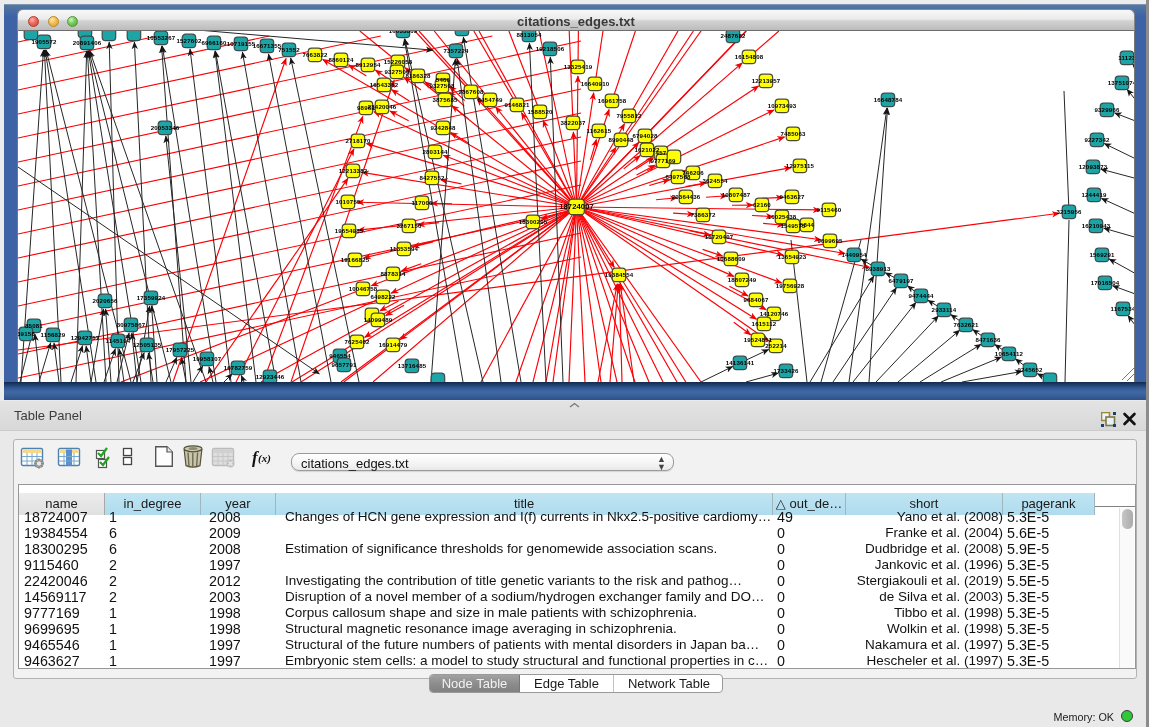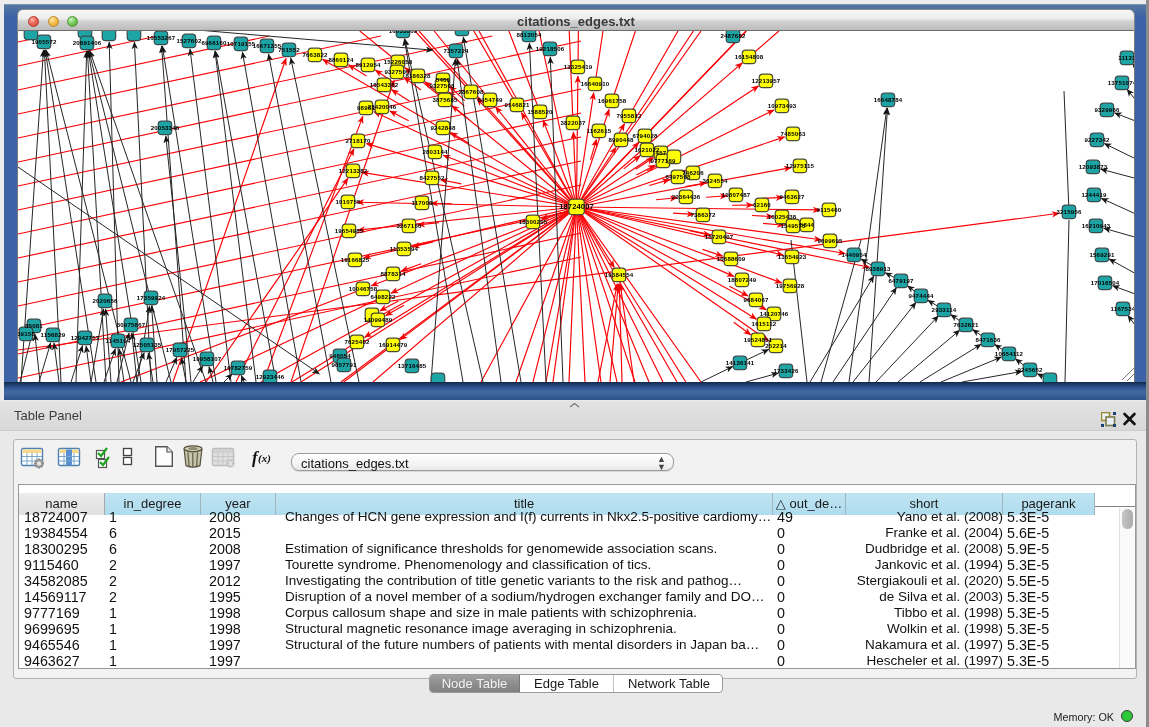--- a/index.html
+++ b/index.html
@@ -693,56 +693,55 @@
               <div class="c1">1</div>
               <div class="c2">2008</div>
               <div class="c3">Changes of HCN gene expression and I(f) currents in Nkx2.5-positive cardiomy…</div>
               <div class="c4">49</div>
               <div class="c5">Yano et al. (2008)</div>
               <div class="c6">5.3E-5</div>
             </div>
 <div class="tr">
               <div class="c0">19384554</div>
               <div class="c1">6</div>
-              <div class="c2">2015</div>
+              <div class="c2">2009</div>
               <div class="c4">0</div>
               <div class="c5">Franke et al. (2004)</div>
               <div class="c6">5.6E-5</div>
             </div>
 <div class="tr">
               <div class="c0">18300295</div>
               <div class="c1">6</div>
               <div class="c2">2008</div>
               <div class="c3">Estimation of significance thresholds for genomewide association scans.</div>
               <div class="c4">0</div>
               <div class="c5">Dudbridge et al. (2008)</div>
               <div class="c6">5.9E-5</div>
             </div>
 <div class="tr">
               <div class="c0">9115460</div>
               <div class="c1">2</div>
               <div class="c2">1997</div>
-              <div class="c3">Tourette syndrome. Phenomenology and classification of tics.</div>
-              <div class="c4">0</div>
-              <div class="c5">Jankovic et al. (1994)</div>
+              <div class="c4">0</div>
+              <div class="c5">Jankovic et al. (1996)</div>
               <div class="c6">5.3E-5</div>
             </div>
 <div class="tr">
-              <div class="c0">34582085</div>
+              <div class="c0">22420046</div>
               <div class="c1">2</div>
               <div class="c2">2012</div>
               <div class="c3">Investigating the contribution of title genetic variants to the risk and pathog…</div>
               <div class="c4">0</div>
-              <div class="c5">Stergiakouli et al. (2020)</div>
+              <div class="c5">Stergiakouli et al. (2019)</div>
               <div class="c6">5.5E-5</div>
             </div>
 <div class="tr">
               <div class="c0">14569117</div>
               <div class="c1">2</div>
-              <div class="c2">1995</div>
+              <div class="c2">2003</div>
               <div class="c3">Disruption of a novel member of a sodium/hydrogen exchanger family and DO…</div>
               <div class="c4">0</div>
               <div class="c5">de Silva et al. (2003)</div>
               <div class="c6">5.3E-5</div>
             </div>
 <div class="tr">
               <div class="c0">9777169</div>
               <div class="c1">1</div>
               <div class="c2">1998</div>
               <div class="c3">Corpus callosum shape and size in male patients with schizophrenia.</div>
@@ -765,20 +764,21 @@
               <div class="c2">1997</div>
               <div class="c3">Structural of the future numbers of patients with mental disorders in Japan ba…</div>
               <div class="c4">0</div>
               <div class="c5">Nakamura et al. (1997)</div>
               <div class="c6">5.3E-5</div>
             </div>
 <div class="tr">
               <div class="c0">9463627</div>
               <div class="c1">1</div>
               <div class="c2">1997</div>
+              <div class="c3">Embryonic stem cells: a model to study structural and functional properties in c…</div>
               <div class="c4">0</div>
               <div class="c5">Hescheler et al. (1997)</div>
               <div class="c6">5.3E-5</div>
             </div>
       </div>
       <div id="vscroll">
             <div id="vthumb"></div>
           </div>
     </div>
   </div>

